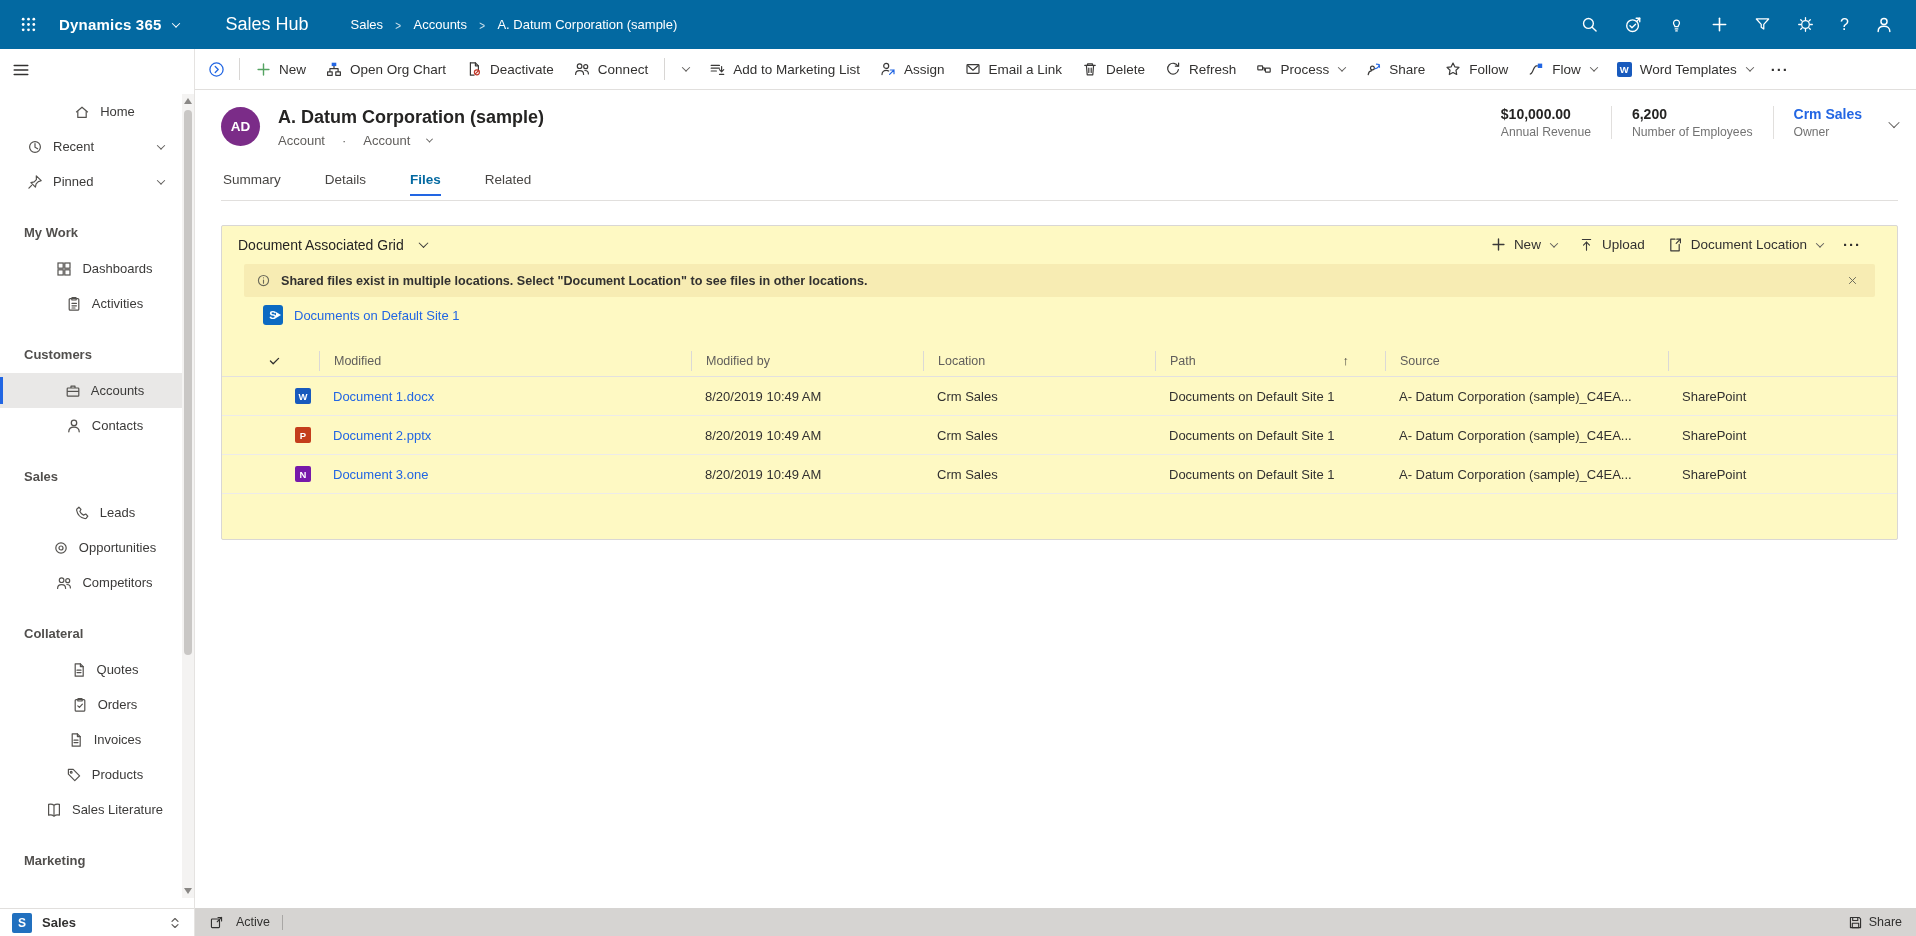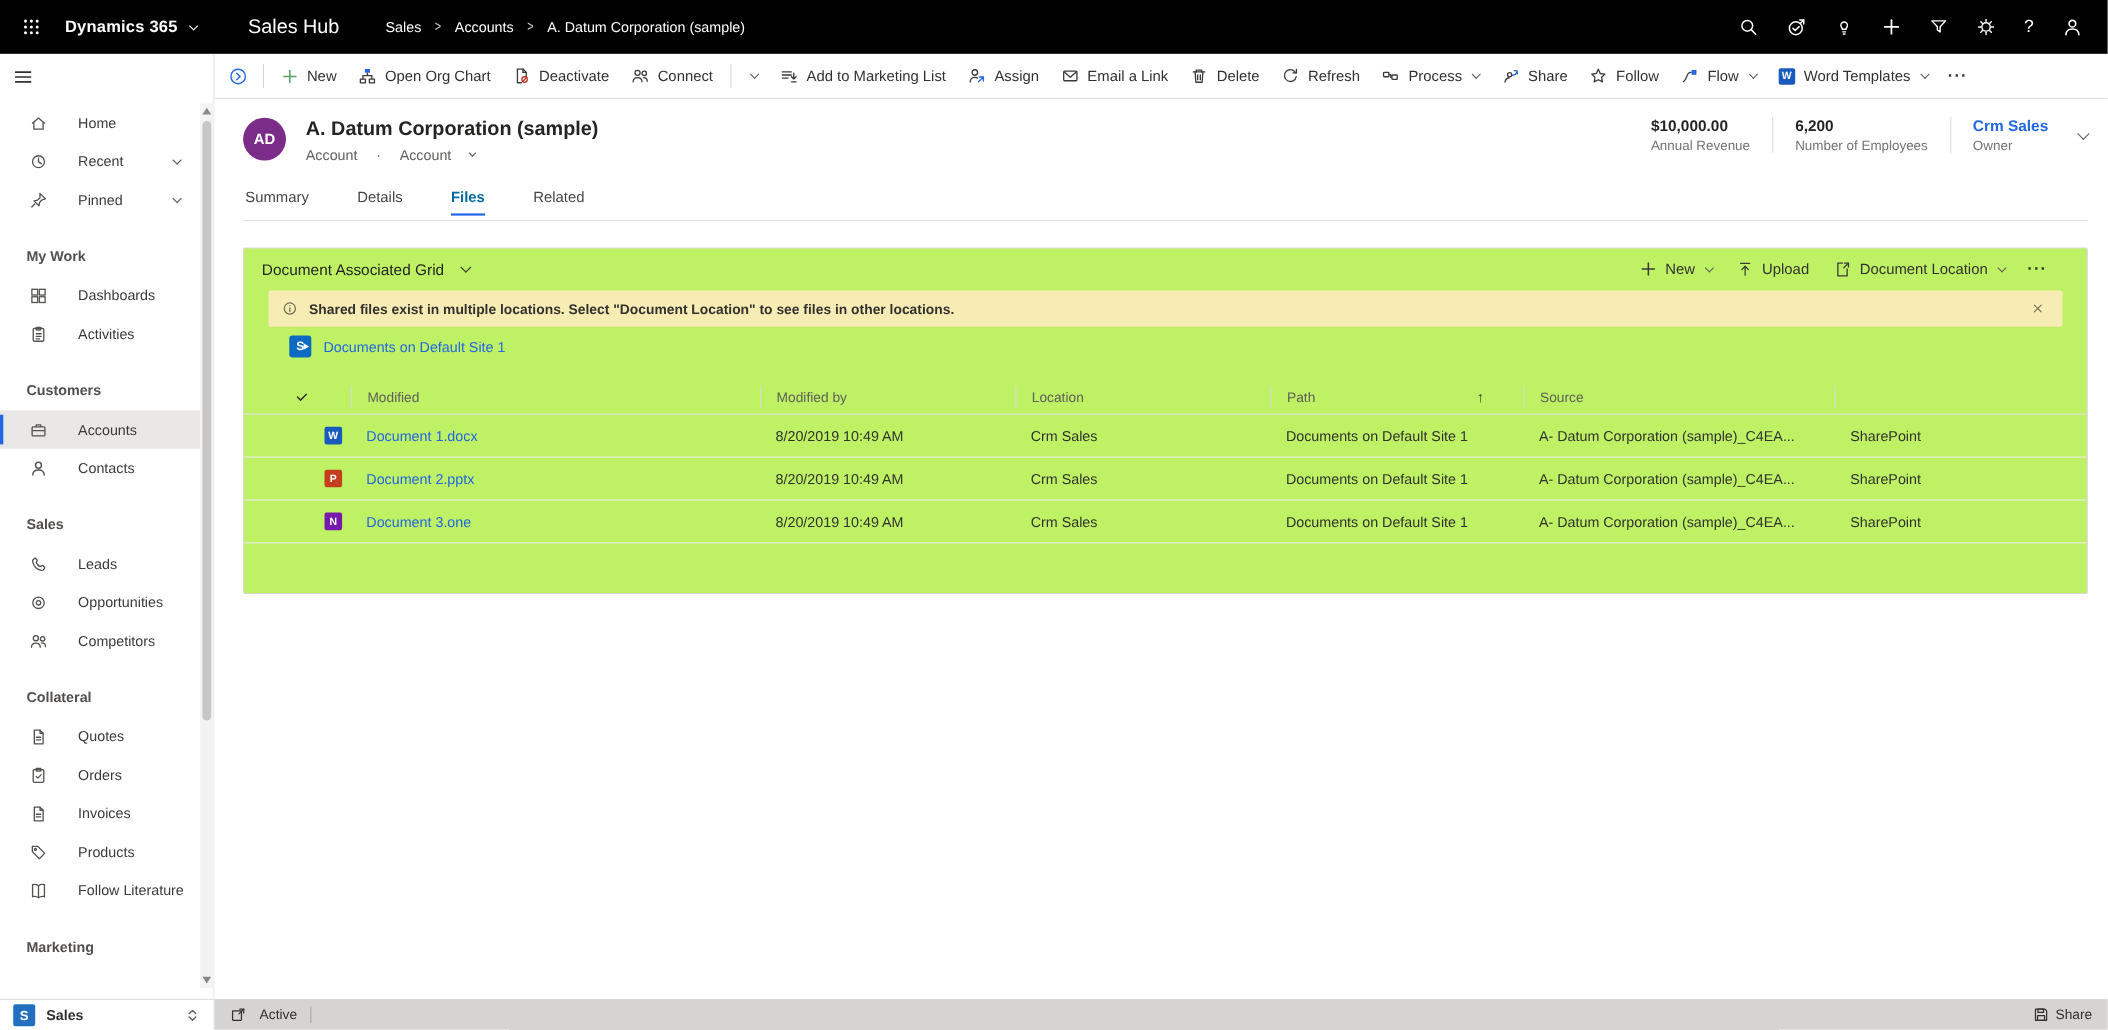--- a/index.html
+++ b/index.html
@@ -3,21 +3,21 @@
 <meta charset="utf-8">
 <style>
   * { margin:0; padding:0; box-sizing:border-box; }
   html,body { width:1916px; height:936px; overflow:hidden; background:#fff;
     font-family:"Liberation Sans","DejaVu Sans",sans-serif; }
   svg.i { display:block; }
   .chev { display:inline-block; width:6px; height:6px; border-right:1.4px solid currentColor;
     border-bottom:1.4px solid currentColor; transform:rotate(45deg) translate(-1px,-1px); }
 
   
-  .topbar { position:absolute; left:0; top:0; width:1916px; height:49px; background:#000000;
+  .topbar { position:absolute; left:0; top:0; width:1916px; height:49px; background:#0369a1;
     display:flex; align-items:center; color:#fff; }
   .waffle { margin-left:14px; padding:6px; }
   .app-title { margin-left:16px; font-size:15px; font-weight:700; letter-spacing:.2px; }
   .app-chev { margin-left:12px; color:#fff; }
   .hub { margin-left:46px; font-size:18px; }
   .crumbs { margin-left:42px; display:flex; align-items:center; gap:12px; font-size:13px; }
   .crumb-sep { font-size:11px; opacity:.8; transform:scale(.9,1.2); }
   .top-icons { margin-left:auto; margin-right:10px; display:flex; align-items:center; }
   .tico { padding:8px 13px; display:flex; align-items:center; justify-content:center; color:#fff; }
   .tico .qm { font-size:16px; font-weight:400; line-height:18px; }
@@ -32,22 +32,22 @@
   .cmd svg { color:#3b3a39; }
   .cmd .chev { color:#605e5c; margin-left:2px; }
   .green { color:#55a362 !important; }
   .overflow-dots { font-size:15px; font-weight:700; color:#323130; letter-spacing:1px; padding:0 8px; }
 
   
   .sidebar { position:absolute; left:0; top:49px; width:195px; bottom:28px; background:#fff;
     border-right:1px solid #e5e3e1; }
   .burger { position:absolute; left:12px; top:12px; color:#323130; }
   .nav { position:absolute; left:0; right:12px; top:45px; bottom:6px; overflow:hidden; }
-  .nav-item { height:35px; display:flex; align-items:center; padding-left:27px; gap:28px;
-    font-size:13px; color:#3b3a39; position:relative; cursor:default; }
+  .nav-item { height:35px; display:flex; align-items:center; padding-left:27px; gap:10px;
+    font-size:13px; color:#3b3a39; position:relative; cursor:default;justify-content:center; }
   .nav-item svg { color:#54524f; flex:none; }
   .nav-item.selected { background:#e9e8e7; }
   .nav-item.selected::before { content:""; position:absolute; left:0; top:4px; bottom:4px; width:3px; background:#2266e3; }
   .nav-chev { margin-left:auto; margin-right:18px; color:#605e5c; }
   .group-label { margin:21px 0 5px; padding-left:24px; font-size:13px; font-weight:700; color:#514f4d; line-height:26px; }
   .sb-scroll { position:absolute; right:0; top:45px; bottom:10px; width:12px; background:#f4f3f2; }
   .sb-up,.sb-down { position:absolute; left:2px; width:0; height:0; border-left:4px solid transparent; border-right:4px solid transparent; }
   .sb-up { top:4px; border-bottom:6px solid #8a8886; }
   .sb-down { bottom:4px; border-top:6px solid #8a8886; }
   .sb-thumb { position:absolute; left:2px; top:16px; width:8px; height:545px; background:#c9c7c5; border-radius:4px; }
@@ -82,21 +82,21 @@
   .hdr-chev .chev { width:8px; height:8px; }
 
   .tabs { position:absolute; left:26px; right:18px; top:78px; height:33px; display:flex; gap:40px;
     border-bottom:1px solid #e1dfdd; font-size:13.5px; }
   .tab { padding:4px 2px 0; color:#484644; cursor:default; }
   .tab span { display:inline-block; padding-bottom:7px; border-bottom:2.5px solid transparent; }
   .tab.active { color:#0369a1; font-weight:700; }
   .tab.active span { border-bottom-color:#2266e3; }
 
   .gridbox { position:absolute; left:26px; right:18px; top:135px; height:315px; border:1px solid #d9d7d5;
-    border-radius:2px; background:#bef264; overflow:hidden; }
+    border-radius:2px; background:#fef9c3; overflow:hidden; }
   .gb-head { height:37px; display:flex; align-items:center; padding:0 28px 0 16px; }
   .gb-title { font-size:14px; color:#252423; display:flex; align-items:center; gap:16px; }
   .gb-title .chev { width:7px; height:7px; color:#3b3a39; }
   .gb-tools { margin-left:auto; display:flex; align-items:center; gap:2px; }
   .gb-tools .cmd { font-size:13.5px; }
   .gb-banner { margin:1px 22px 0; height:33px; background:#f7ecb3; border-radius:2px; display:flex;
     align-items:center; padding:0 12px; gap:10px; }
   .gb-banner svg { color:#6b6a5a; flex:none; }
   .gb-banner .txt { font-size:12.6px; font-weight:700; color:#323130; }
   .gb-banner .close { margin-left:auto; color:#323130; padding:4px; cursor:default; }
@@ -676,21 +676,21 @@
     <div class="nav-item">
         <svg class="i" width="16" height="16">
           <use href="#sy-tag"></use>
         </svg>
         <span>Products</span>
       </div>
     <div class="nav-item">
         <svg class="i" width="16" height="16">
           <use href="#sy-book"></use>
         </svg>
-        <span>Follow Literature</span>
+        <span>Sales Literature</span>
       </div>
 
     <div class="group-label">Marketing</div>
   </div>
   <div class="sb-scroll">
     <span class="sb-up"></span>
     <span class="sb-thumb"></span>
     <span class="sb-down"></span>
   </div>
 </div>

